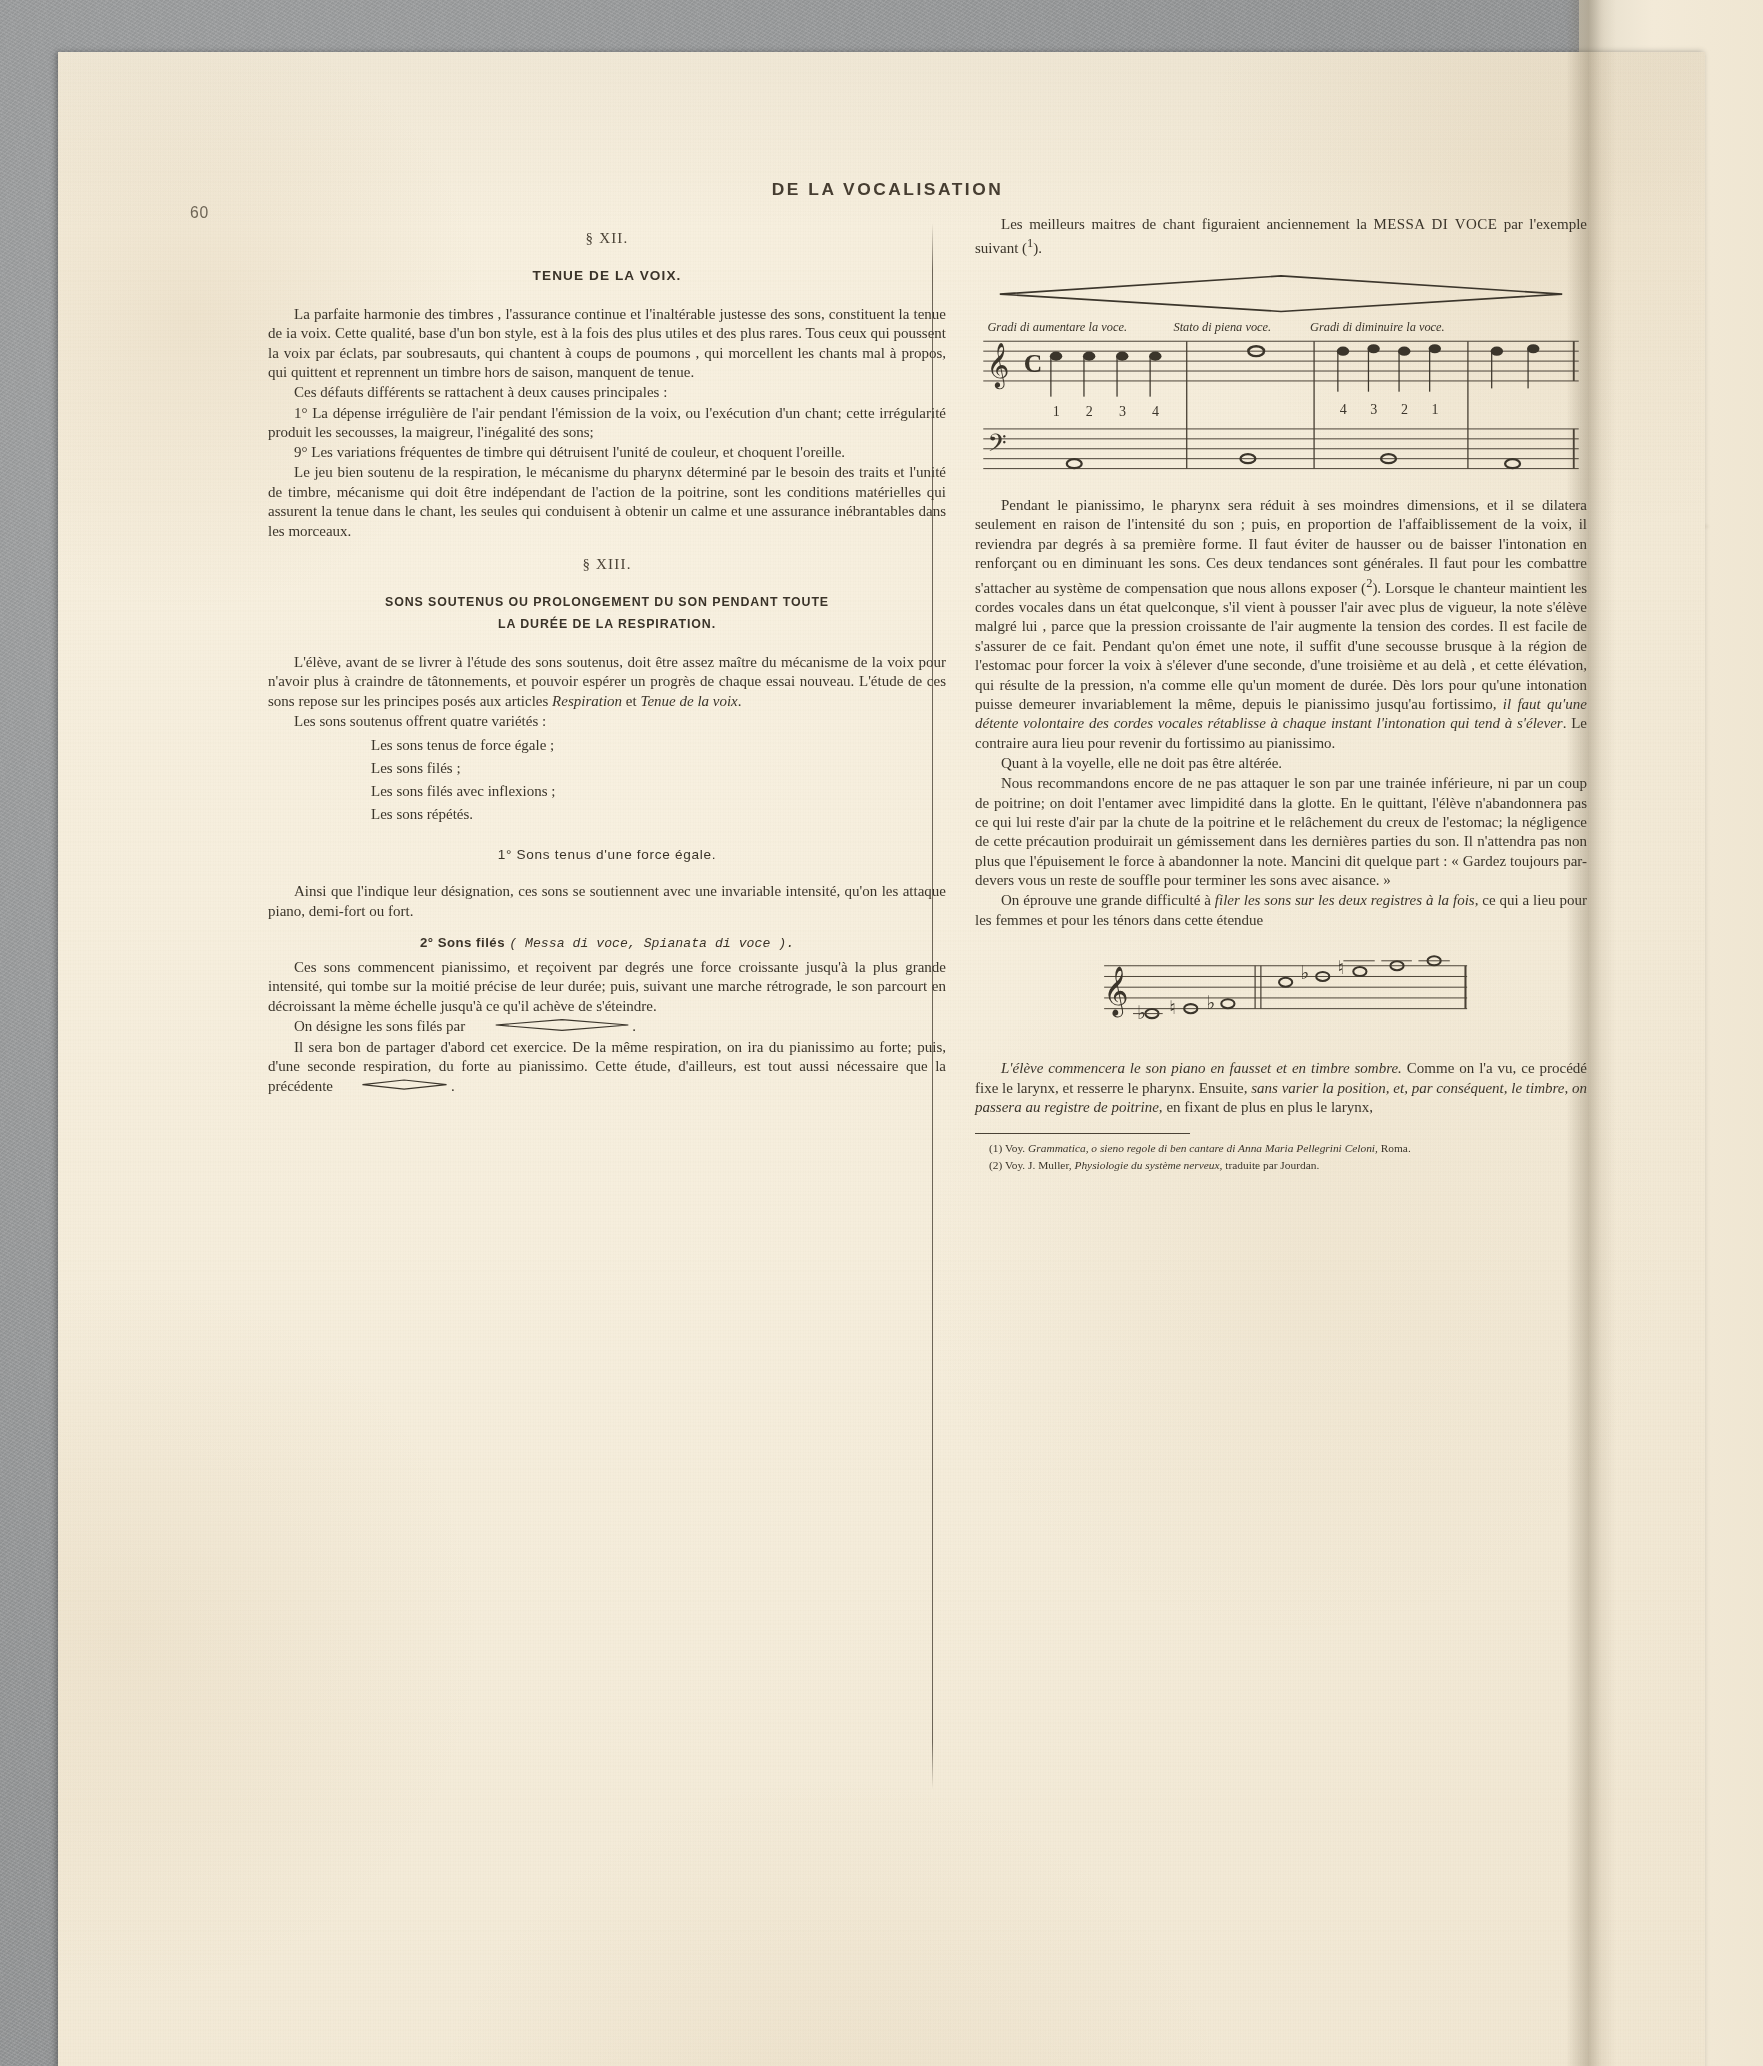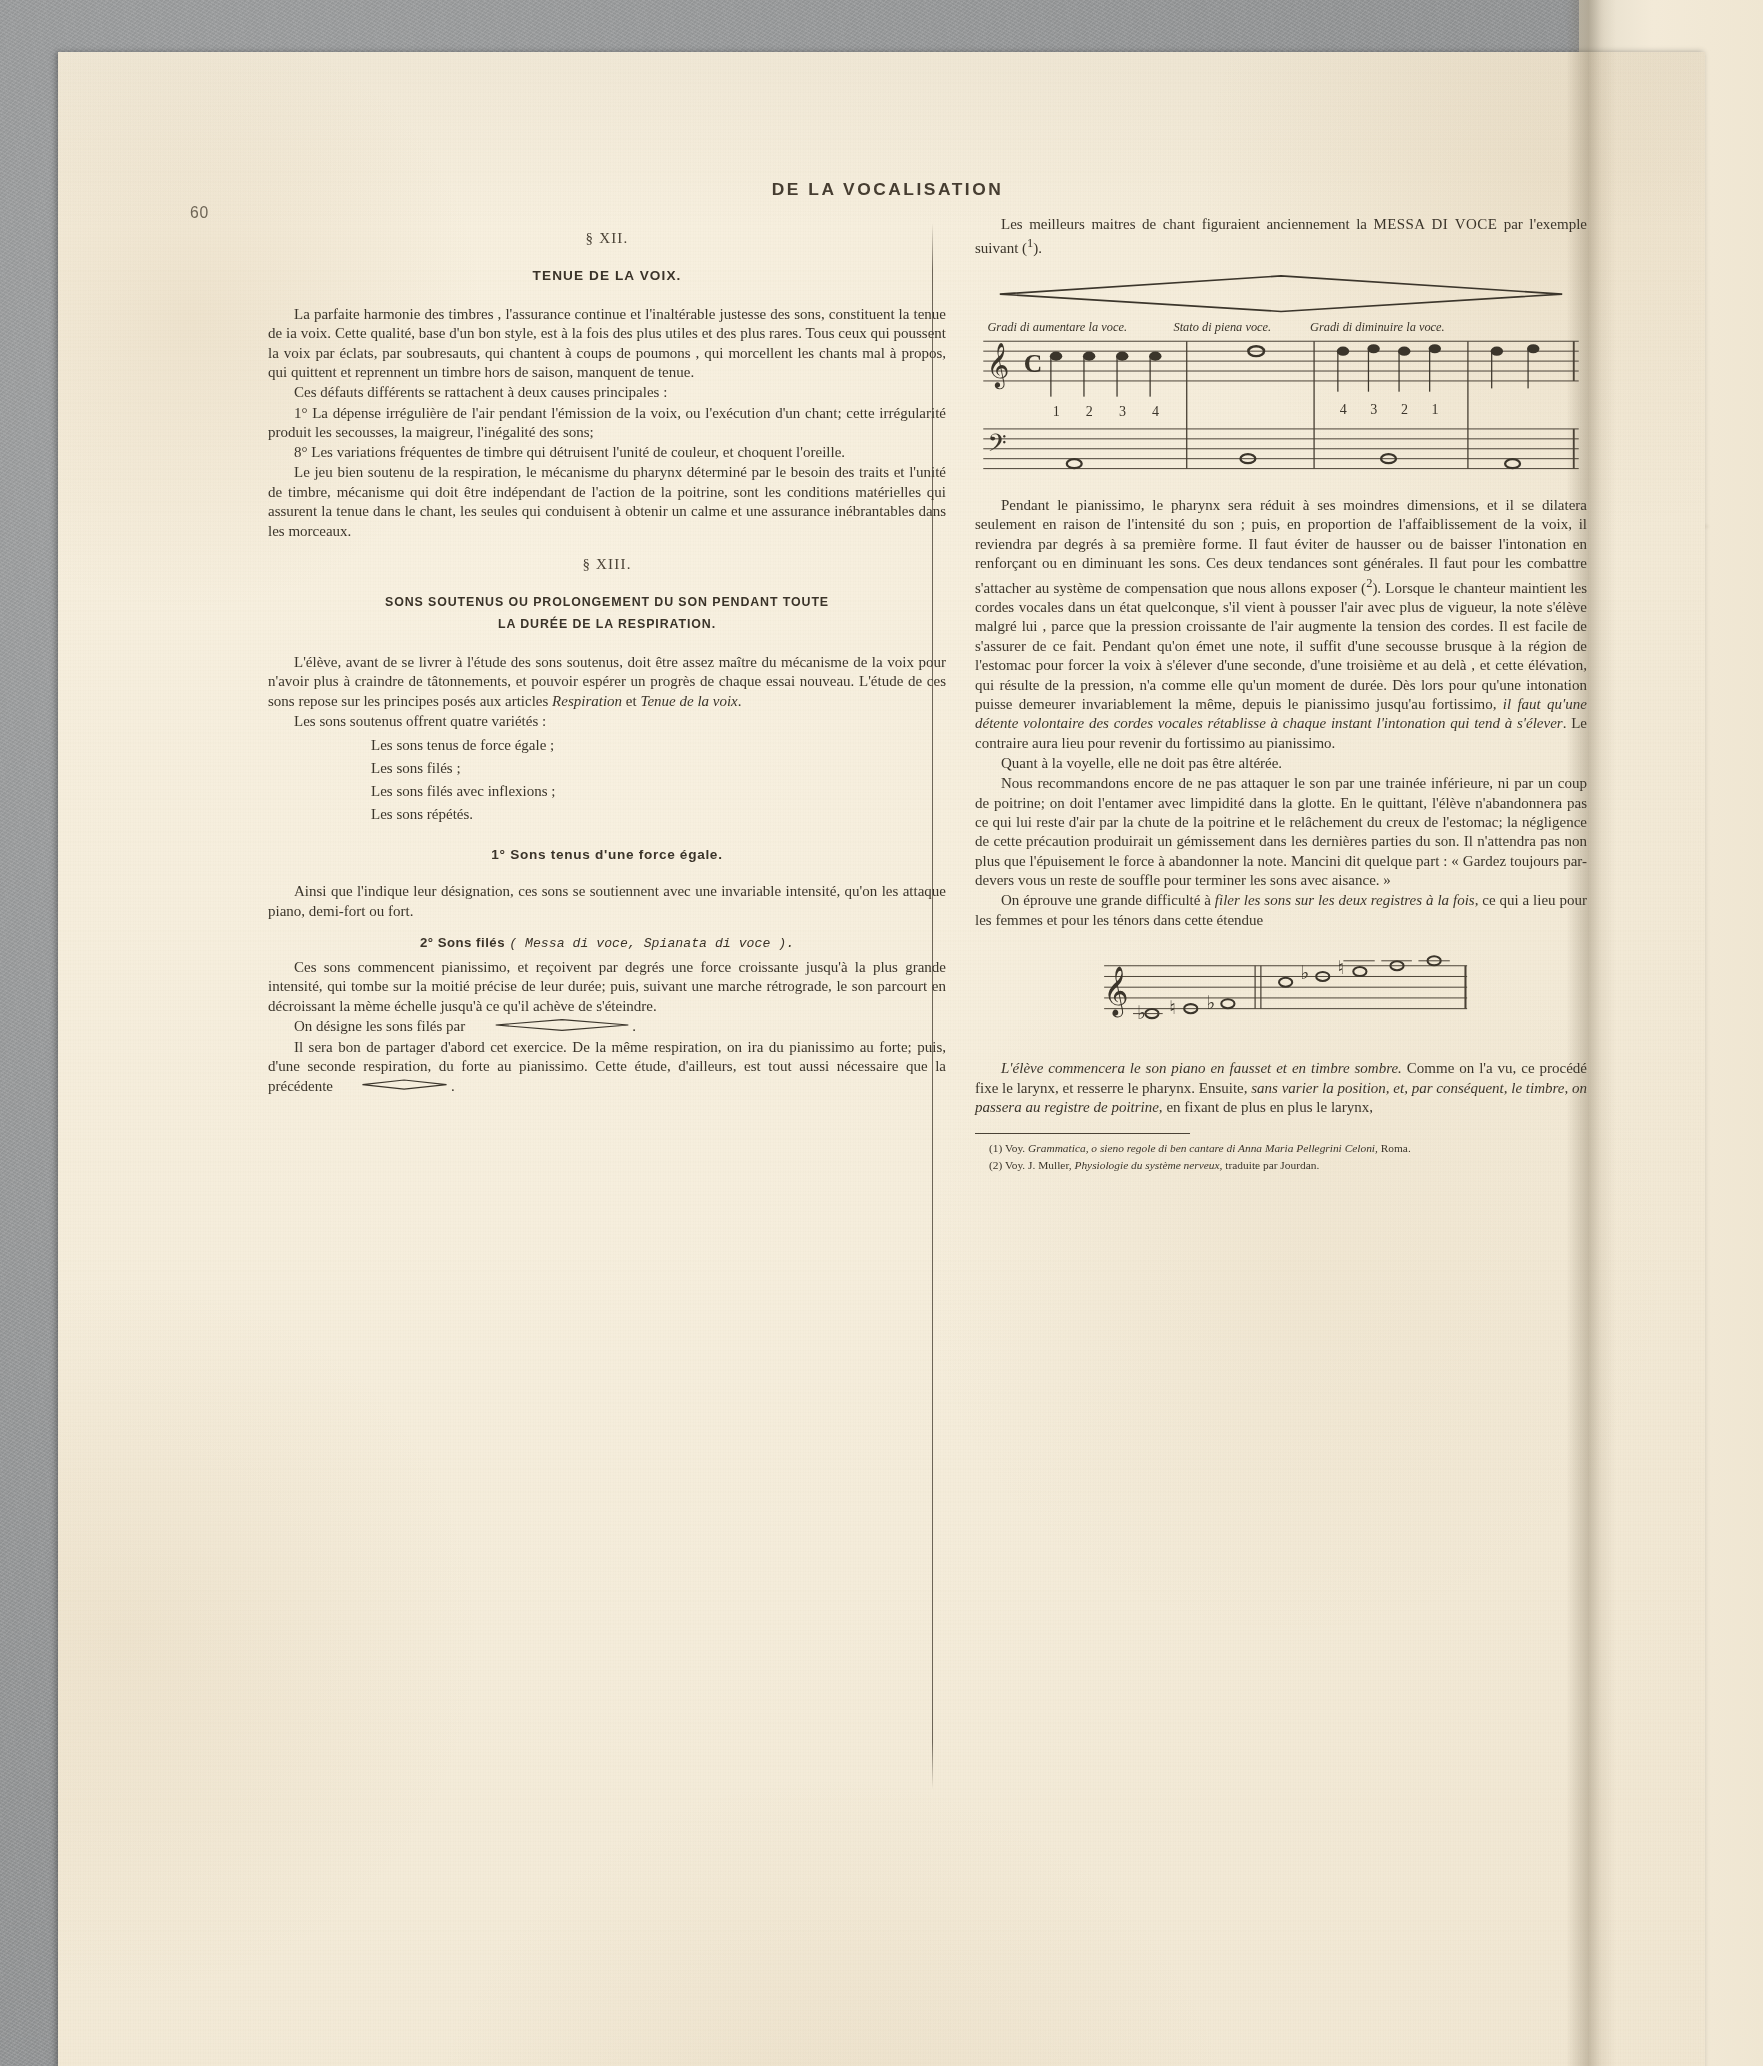--- a/index.html
+++ b/index.html
@@ -80,21 +80,21 @@
   .sec-mark{text-align:center;font-size:15px;letter-spacing:1.2px;margin:14px 0 16.5px;color:#4a4236;}
   .sec-title{
     text-align:center;font-weight:bold;font-size:13.6px;letter-spacing:1.1px;
     color:#3a3329;margin:3.3px 0 18px;line-height:22px;
     font-family:"Liberation Sans",sans-serif;
   }
   .sec-title.small{font-size:12.4px;letter-spacing:0.9px;}
   p{margin:0 0 0.8px;text-indent:26px;}
   .it{font-style:italic;}
   .bh{
-    text-align:center;font-weight:bold;font-size:13.6px;letter-spacing:0.7px;
+    text-align:center;font-weight:normal;font-size:13.6px;letter-spacing:0.7px;
     margin:19px 0 18px;color:#3a3329;font-family:"Liberation Sans",sans-serif;
   }
   .bh2{
     text-align:center;font-weight:bold;font-size:13.2px;letter-spacing:0.5px;
     margin:12.4px 0 4.1px;color:#3a3329;font-family:"Liberation Sans",sans-serif;
   }
   .bh2 .norm{font-weight:normal;font-style:italic;font-family:Liberation Mono, monospace;letter-spacing:0;}
   .varlist{margin:2.5px 0 3.3px 0;}
   .varlist div{text-indent:0;padding-left:103px;line-height:23px;}
   
@@ -140,21 +140,21 @@
 <div class="col" id="col-left">
 
   <div class="sec-mark">
     <span>§ XII.</span>
   </div>
   <div class="sec-title">TENUE DE LA VOIX.</div>
 
   <p>La parfaite harmonie des timbres , l'assurance continue et l'inaltérable justesse des sons, constituent la tenue de ia voix. Cette qualité, base d'un bon style, est à la fois des plus utiles et des plus rares. Tous ceux qui poussent la voix par éclats, par soubresauts, qui chantent à coups de poumons , qui morcellent les chants mal à propos, qui quittent et reprennent un timbre hors de saison, manquent de tenue.</p>
   <p>Ces défauts différents se rattachent à deux causes principales :</p>
   <p>1° La dépense irrégulière de l'air pendant l'émission de la voix, ou l'exécution d'un chant; cette irrégularité produit les secousses, la maigreur, l'inégalité des sons;</p>
-  <p>8° Les variations fréquentes de timbre qui détruisent l'unité de couleur, et choquent l'oreille.</p>
+  <p>9° Les variations fréquentes de timbre qui détruisent l'unité de couleur, et choquent l'oreille.</p>
   <p>Le jeu bien soutenu de la respiration, le mécanisme du pharynx déterminé par le besoin des traits et l'unité de timbre, mécanisme qui doit être indépendant de l'action de la poitrine, sont les conditions matérielles qui assurent la tenue dans le chant, les seules qui conduisent à obtenir un calme et une assurance inébrantables dans les morceaux.</p>
 
   <div class="sec-mark">
     <span>§ XIII.</span>
   </div>
   <div class="sec-title small">
     <span>SONS SOUTENUS OU PROLONGEMENT DU SON PENDANT TOUTE</span><br>
     <span>LA DURÉE DE LA RESPIRATION.</span>
   </div>
 

